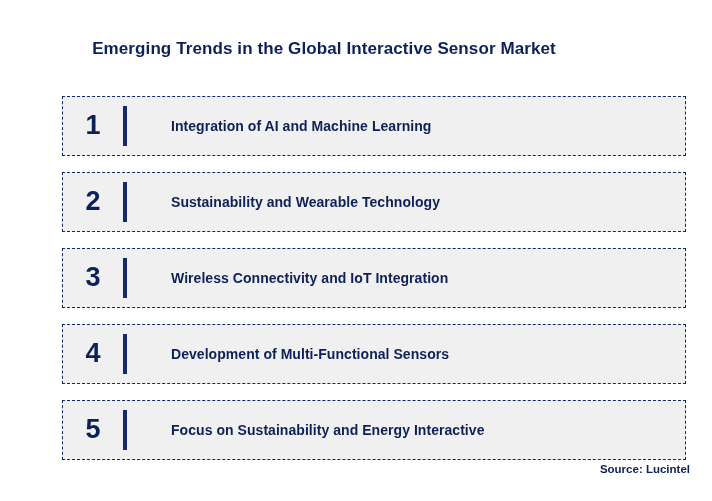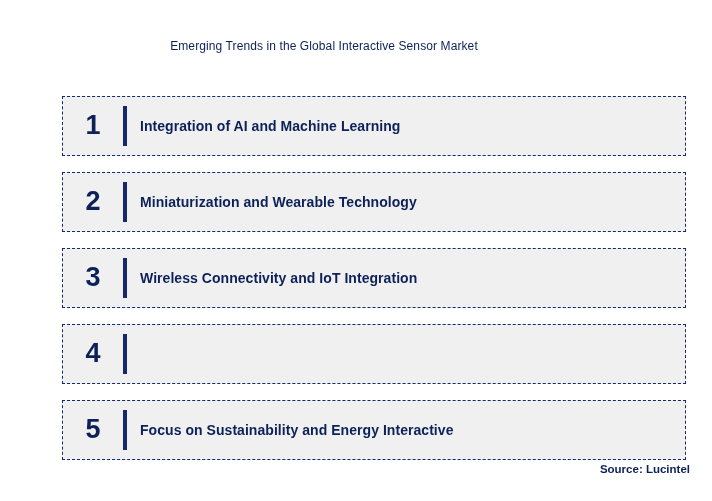--- a/index.html
+++ b/index.html
@@ -24,22 +24,22 @@
     height: 501px;
   }
 
   
   #chart-title {
     position: absolute;
     left: 0;
     top: 39px;
     width: 648px;
     text-align: center;
-    font-size: 12px;
-    font-weight: normal;
+    font-size: 17px;
+    font-weight: bold;
     color: #0d2159;
     letter-spacing: 0.1px;
     white-space: nowrap;
   }
 
   
   #trend-list {
     position: absolute;
     left: 62px;
     top: 96px;
@@ -74,26 +74,26 @@
 
   .trend-divider {
     flex: 0 0 4px;
     width: 4px;
     height: 40px;
     background: #14296b;
   }
 
   .trend-label {
     flex: 1 1 auto;
-    padding-left: 13px;
     font-size: 14px;
     font-weight: bold;
     color: #0d2159;
     letter-spacing: 0.05px;
     white-space: nowrap;
+    margin-left: 44px;
   }
 
   
   #source-note {
     position: absolute;
     right: 22px;
     top: 463px;
     font-size: 11.5px;
     font-weight: bold;
     color: #0d2159;
@@ -111,32 +111,33 @@
 
     <div class="trend-row">
       <div class="trend-number">1</div>
       <div class="trend-divider"></div>
       <div class="trend-label">Integration of AI and Machine Learning</div>
     </div>
 
     <div class="trend-row">
       <div class="trend-number">2</div>
       <div class="trend-divider"></div>
-      <div class="trend-label">Miniaturization and Wearable Technology</div>
+      <div class="trend-label">Sustainability and Wearable Technology</div>
     </div>
 
     <div class="trend-row">
       <div class="trend-number">3</div>
       <div class="trend-divider"></div>
       <div class="trend-label">Wireless Connectivity and IoT Integration</div>
     </div>
 
     <div class="trend-row">
       <div class="trend-number">4</div>
       <div class="trend-divider"></div>
+      <div class="trend-label">Development of Multi-Functional Sensors</div>
     </div>
 
     <div class="trend-row">
       <div class="trend-number">5</div>
       <div class="trend-divider"></div>
       <div class="trend-label">Focus on Sustainability and Energy Interactive</div>
     </div>
 
   </div>
 

